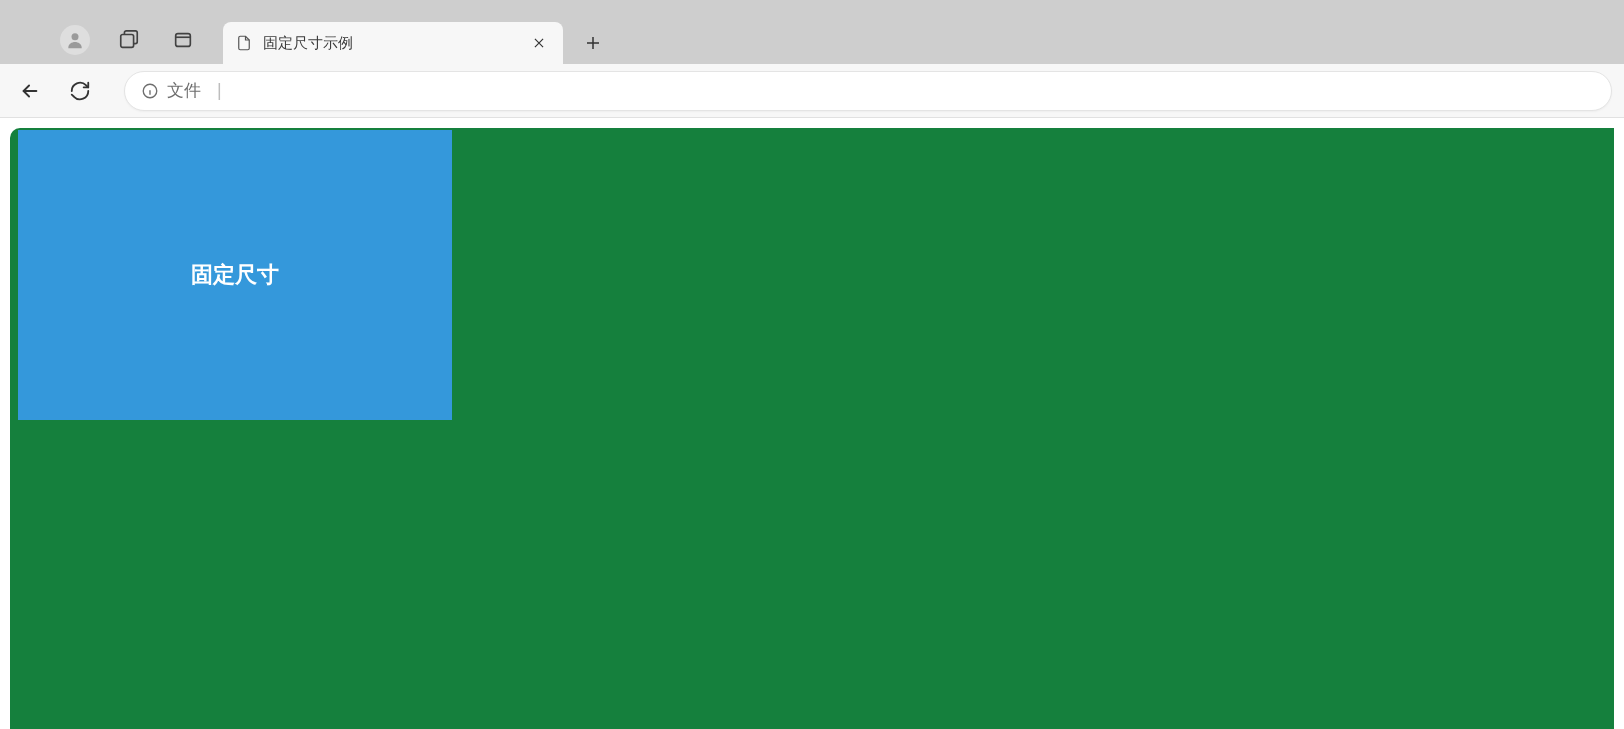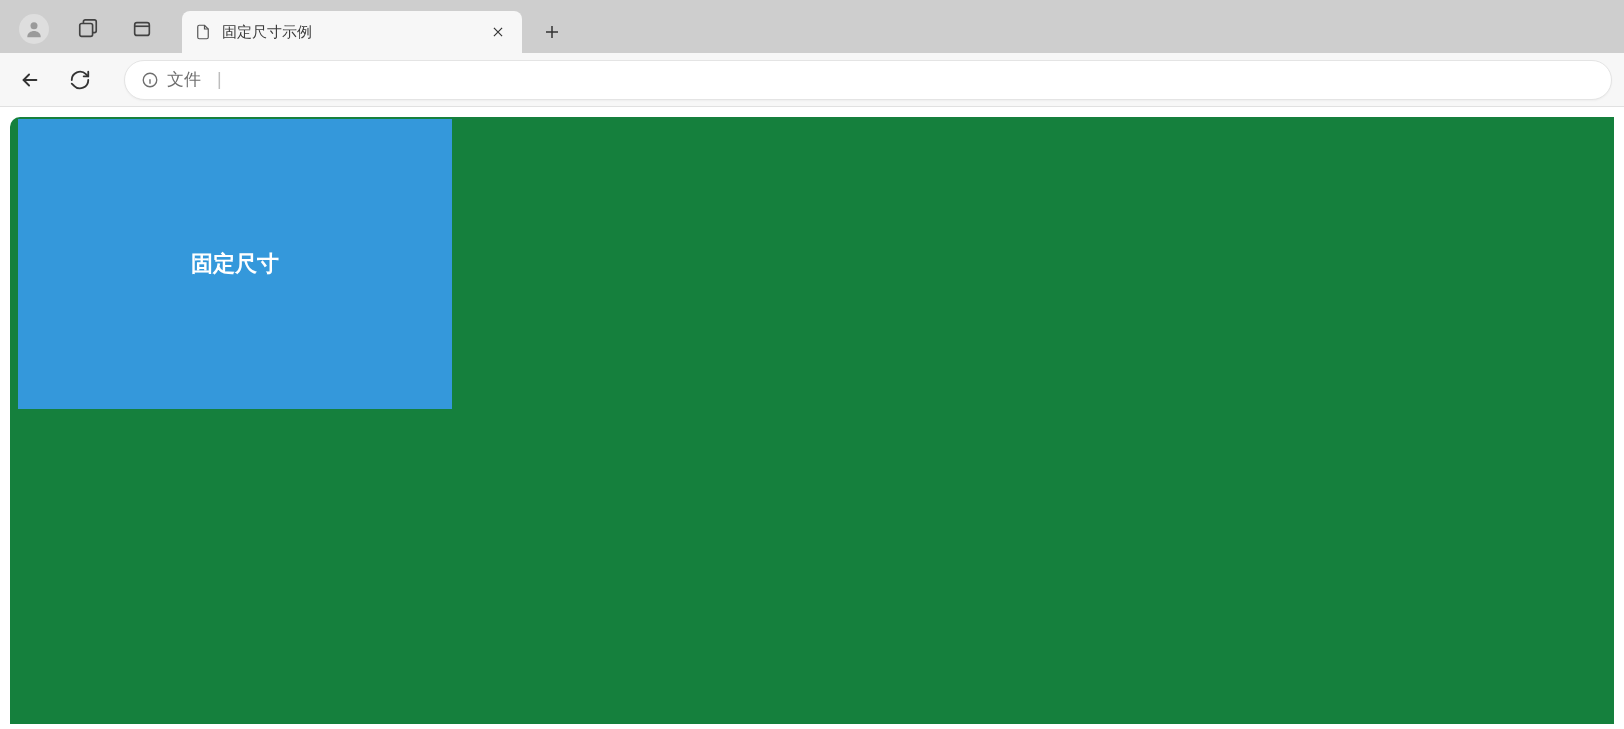--- a/index.html
+++ b/index.html
@@ -9,23 +9,24 @@
     }
     body {
       font-family: "Microsoft YaHei", "Segoe UI", sans-serif;
       background: #ffffff;
       width: 1624px;
       height: 729px;
       overflow: hidden;
     }
     .browser-chrome {
       background: #cecece;
-      height: 53px;
+      height: 64px;
       display: flex;
       align-items: flex-end;
+      padding-left: 41px;
     }
     .chrome-buttons {
       display: flex;
       align-items: center;
       gap: 22px;
       padding: 0 18px;
       height: 48px;
     }
     .chrome-icon-btn {
       width: 32px;

